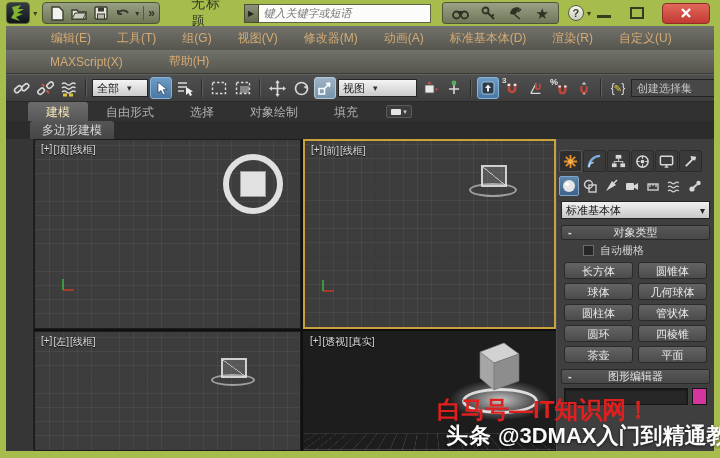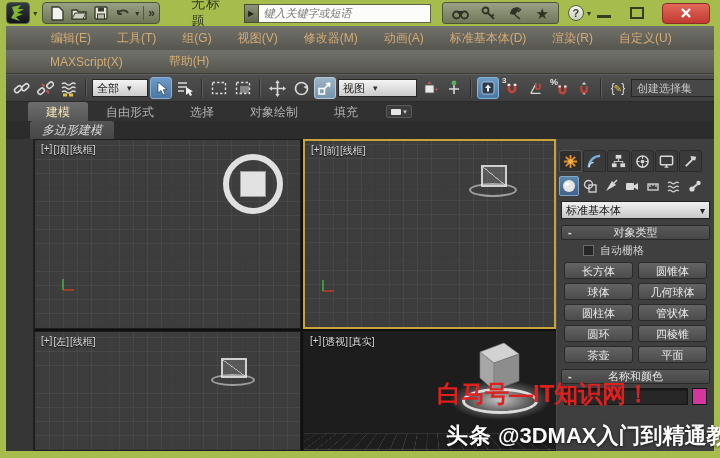--- a/index.html
+++ b/index.html
@@ -72,21 +72,21 @@
 
   
   .ribbon-tabs { position: absolute; left: 6px; right: 6px; top: 102px; height: 19px; background: #313131;
     display: flex; align-items: center; padding-left: 22px; }
   .rtab { font-size: 12px; color: #b2b2b2; padding: 2px 18px 0; display: flex; align-items: center; }
   .rtab.active { background: linear-gradient(#6d6d6d,#575757); color: #f2e2b4; border-radius: 3px 3px 0 0; }
   .ribbon-min { margin-left: 10px; align-self: center; width: 26px; height: 13px; border-radius: 2px;
     background: #3c3c3c; border: 1px solid #5a5a5a; display: flex; align-items: center; justify-content: center; gap: 2px; }
   .ribbon-min .bar { width: 10px; height: 6px; background: #e6e6e6; border-radius: 1px; }
   .ribbon-min .dd { font-size: 7px; color: #cfcfcf; }
-  .subtab-row { position: absolute; left: 6px; right: 6px; top: 121px; height: 18px; background: #2c2c2c; display: flex; font-style: italic; }
+  .subtab-row { position: absolute; left: 6px; right: 6px; top: 121px; height: 18px; background: #2c2c2c; display: flex; }
   .subtab { margin-left: 24px; background: linear-gradient(#555,#464646); color: #d6d6d6; font-size: 12px;
     padding: 1px 12px; border-radius: 3px 3px 0 0; display: flex; align-items: center; }
 
   
   .workspace { position: absolute; left: 6px; right: 6px; top: 139px; bottom: 7px; background: #141414; display: flex; }
   .left-strip { width: 28px; background: #363636; border-right: 1px solid #222; flex: none; }
   .vp-area { position: relative; width: 522px; flex: none; background: #0f0f0f; }
   .vp { position: absolute; overflow: hidden; border: 1px solid #1c1c1c; }
   .vp-ortho { background-color: #3d3d3d;
     background-image:
@@ -140,21 +140,21 @@
   .autogrid span { font-size: 11px; color: #cfcfcf; text-align: center; }
   .btn-grid { display: grid; grid-template-columns: 1fr 1fr; gap: 4px 5px; margin: 2px 7px; }
   .obj-btn { height: 17px; background: linear-gradient(#646464,#4b4b4b); border: 1px solid #2a2a2a;
     border-radius: 3px; color: #eaeaea; font-size: 11px; text-align: center; line-height: 16px; cursor: default; }
   .namecolor { display: flex; align-items: center; margin: 4px 7px; gap: 4px; }
   .name-input { flex: 1; height: 17px; background: #272727; border: 1px solid #171717;
     box-shadow: inset 0 1px 2px rgba(0,0,0,.6); }
   .swatch { width: 15px; height: 17px; border: 1px solid #141414; }
 
   
-  .wm-red { position: absolute; left: 437px; top: 378px; z-index: 40; font-size: 24px; font-weight: bold;
+  .wm-red { position: absolute; left: 437px; top: 394px; z-index: 40; font-size: 24px; font-weight: bold;
     color: #e01f1f; white-space: nowrap; letter-spacing: 0px; }
   .wm-white { position: absolute; left: 446px; top: 421px; z-index: 40; font-size: 22px; font-weight: bold;
     color: #fafafa; white-space: nowrap; text-shadow: 0 1px 3px rgba(0,0,0,.65); }
   .wm-white .brand { font-weight: 900; letter-spacing: 1px; margin-right: 6px; }
 
   svg { display: block; }
 </style>
 </head>
 <body>
 
@@ -562,21 +562,21 @@
         <div class="obj-btn">圆柱体</div>
         <div class="obj-btn">管状体</div>
         <div class="obj-btn">圆环</div>
         <div class="obj-btn">四棱锥</div>
         <div class="obj-btn">茶壶</div>
         <div class="obj-btn">平面</div>
       </div>
 
       <div class="rollout-h">
         <span class="collapse">-</span>
-        <span>名称和颜色</span>
+        <span>图形编辑器</span>
       </div>
       <div class="namecolor">
         <div class="name-input"></div>
         <div class="swatch" style="background: rgb(214, 53, 158);"></div>
       </div>
     </div>
   </div>
 
   <div class="wm-red">白马号—IT知识网！</div>
   <div class="wm-white">

